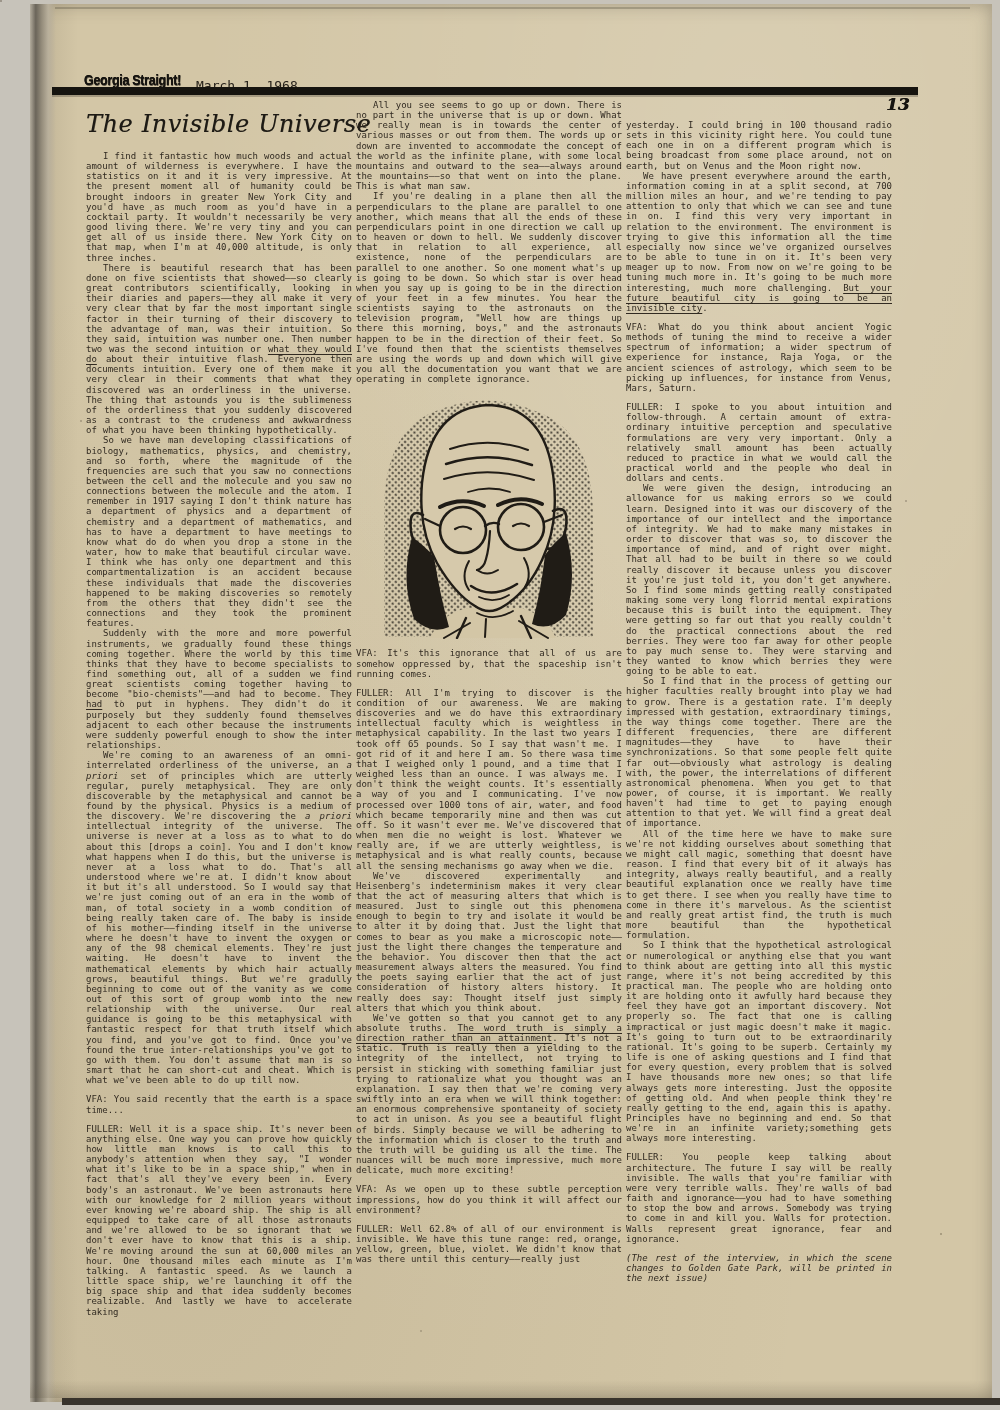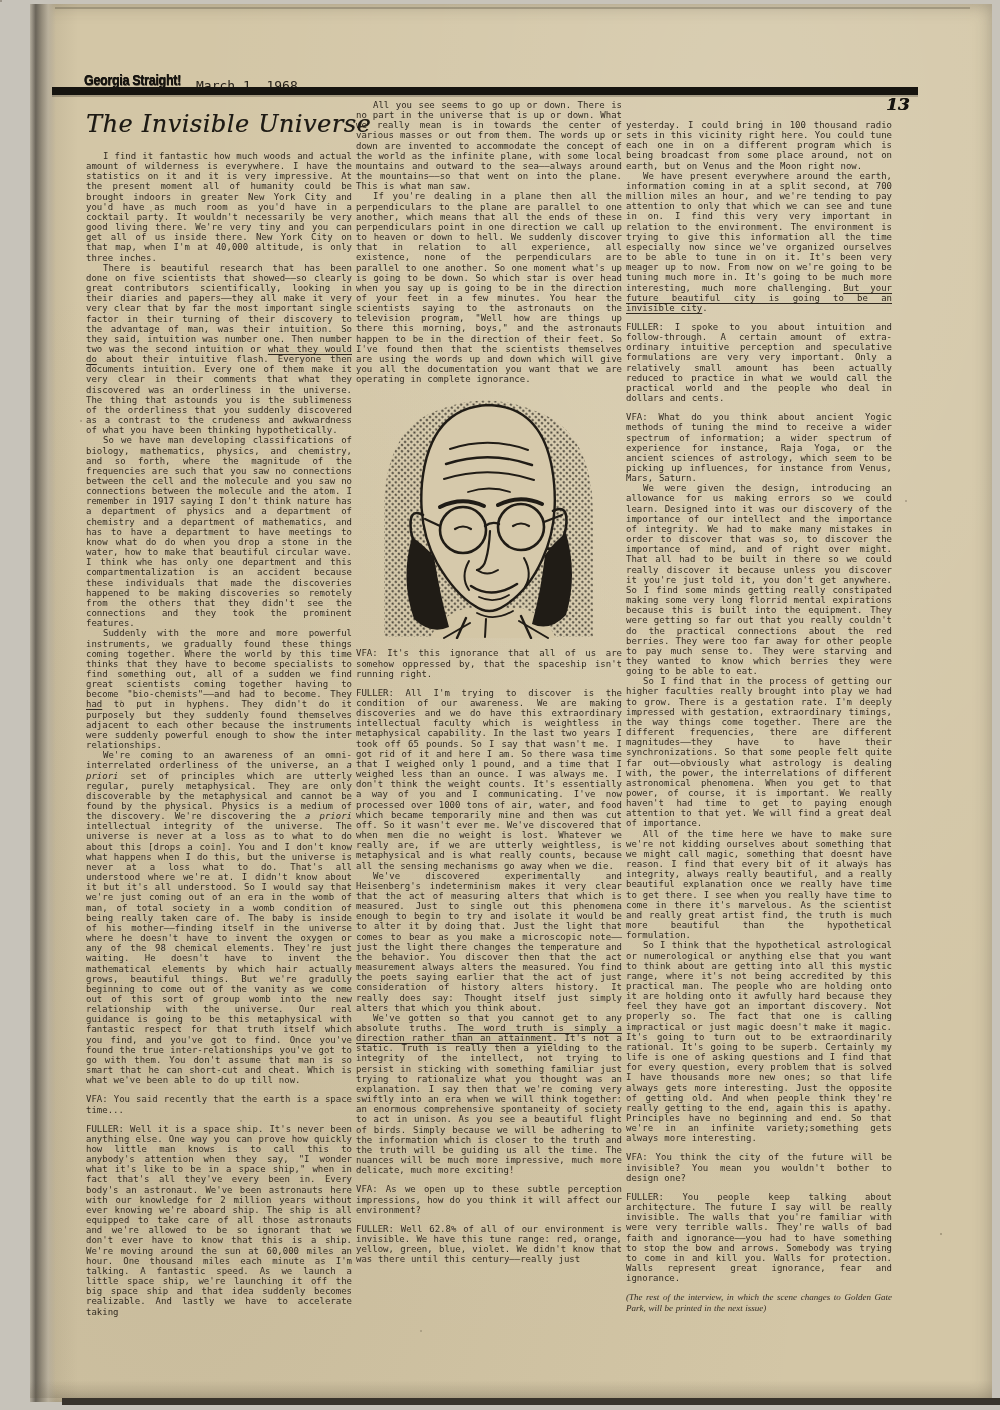--- a/index.html
+++ b/index.html
@@ -55,21 +55,21 @@
   .headline{
     font-family:"DejaVu Serif", serif;font-style:italic;font-weight:400;
     font-size:24px;line-height:28px;letter-spacing:.5px;color:#1d1a14;
     margin:0 0 13px 0;white-space:nowrap;
     text-shadow:.4px 0 0 rgba(29,26,20,.55);
   }
   .col p{margin:0;}
   .para{text-indent:17px;}
   .cont{text-indent:0;}
   .dialog{margin-top:9px !important;text-indent:0;}
-  .note{margin-top:9px !important;font-style:italic;text-indent:0;font-family:Liberation Serif, serif;}
+  .note{margin-top:9px !important;font-style:italic;text-indent:0;}
   .col u{text-underline-offset:1.5px;}
   .portrait{margin:5px auto 4px auto;width:230px;height:250px;display:block;}
   .portrait svg{display:block;}
 </style>
 </head>
 <body>
 
 <div class="paper"></div>
 <div class="spine"></div>
 <div class="top-edge"></div>
@@ -144,35 +144,34 @@
       <path d="M192,144 Q204,186 192,226 Q176,243 158,235 Q167,202 171,166 Q181,152 192,144 Z" fill="#201c16"></path>
       <g stroke="#201c16" fill="none" stroke-linecap="round">
         <path d="M92,229 L83,249" stroke-width="2.4"></path>
         <path d="M147,227 L157,249" stroke-width="2.4"></path>
         <path d="M70,249 L96,234" stroke-width="2"></path>
         <path d="M174,249 L145,232" stroke-width="2"></path>
         <path d="M112,230 L111,248" stroke-width="2"></path>
       </g>
     </svg>
   </figure>
-    <p class="dialog">VFA:  It's  this  ignorance  that all of us are somehow oppressed by,  that the spaceship isn't running right.</p>
+    <p class="dialog">VFA:  It's  this  ignorance  that all of us are somehow oppressed by,  that the spaceship isn't running comes.</p>
     <p class="dialog">FULLER: All  I'm trying to discover is the condition of our awareness. We are  making discoveries and we  do have this extraordinary intellectual  faculty which  is  weightless in metaphysical  capability.  In  the last two years I took off 65 pounds.  So I say that wasn't me. I got rid of  it  and  here I am.  So  there wasa time that I weighed  only 1  pound,  and a time that I weighed less than an ounce. I was always me.  I don't think the weight counts. It's essentially a way of you and I communicating. I've now processed over 1000 tons of air, water, and food which became temporarily mine and then was cut off. So it wasn't ever me. We've discovered that when men die no weight is  lost.  Whatever we really are, if we are utterly weightless, is metaphysical and is what really counts, because all the sensing mechanisms go away when we die.</p>
     <p class="para">We've  discovered experimentally and Heisenberg's indeterminism  makes  it very clear that the act of measuring alters that which is measured.  Just to single out this phenomena enough to begin to try and  isolate it would be to alter it by doing that. Just the light that comes to bear as  you make a  microscopic note——just the light there changes the temperature and the behavior.  You discover then that the act measurement always  alters  the measured.  You find the  poets saying  earlier that the act of just consideration  of  history  alters  history. It really does say:  Thought itself  just   simply alters that which you think about.</p>
     <p class="para">We've  gotten so  that you cannot get to any absolute  truths.  <u>The word  truth is simply a direction rather than an attainment</u>. It's not a static. Truth  is really then a yielding to the integrity of the intellect,  not trying to persist in sticking  with  something familiar just trying to rationalize  what  you thought was an explanation.  I say then that we're coming very swiftly into an era  when we will think together:  an enormous comprehensive  spontaneity  of society to act in unison.  As you see a beautiful flight of birds.  Simply because we will be adhering to  the information which is closer to the truth and  the truth will be guiding us all the time. The nuances will be much more impressive, much more delicate, much more exciting!</p>
     <p class="dialog">VFA:  As we open up  to these subtle perception impressions,  how  do you  think it will affect our environment?</p>
     <p class="dialog">FULLER: Well 62.8% of all of our environment is invisible.  We have this tune range: red, orange, yellow, green, blue, violet. We didn't know that was there until this century——really just</p>
   </div>
 <div class="col" id="col3">
     <p class="cont">yesterday.  I could bring in 100 thousand radio sets  in  this  vicinity right here.  You could tune each one in on a  different  program which is being broadcast from some place around,  not on earth, but on Venus and the Moon right now.</p>
     <p class="para">We have present everywhere around the earth, information coming in at a split second, at 700 million miles an hour, and we're tending to pay attention  to only  that  which  we can see and tune in on.  I find this very very important in relation to the environment. The environment is trying  to  give  this information all the time especially now since we've organized  ourselves to be able to  tune in on it.  It's  been  very meager up to now. From now on we're going to be tuning much more in. It's going to be much more interesting,  much more challenging.  <u>But  your future beautiful city is going to be an invisible city</u>.</p>
+    <p class="dialog">VFA:  What  do  you  think  about ancient Yogic methods of  tuning  the mind to receive a wider spectrum of  information; a wider spectrum   of experience for instance,  Raja Yoga, or the ancient  sciences of astrology,  which seem to be picking up influences, for instance from Venus, Mars, Saturn.</p>
     <p class="dialog">FULLER: I spoke  to  you about  intuition  and follow-through. A certain amount of extra-ordinary intuitive perception and speculative formulations are very very important.  Only a relatively small amount  has been actually  reduced to practice in what we would call the practical world and  the  people who  deal in dollars and cents.</p>
-    <p class="dialog">VFA:  What  do  you  think  about ancient Yogic methods of  tuning  the mind to receive a wider spectrum of  information; a wider spectrum   of experience for instance,  Raja Yoga, or the ancient  sciences of astrology,  which seem to be picking up influences, for instance from Venus, Mars, Saturn.</p>
     <p class="para">We were  given  the  design,  introducing an allowance  for  us  making  errors  so we could learn.  Designed  into it  was our discovery of the importance of our intellect and the importance of integrity. We had to make many mistakes in order  to discover that was so,  to discover the importance  of  mind,  and  of  right  over might.  That all had to be built in there so we could  really  discover it  because unless  you discover it you're just told it,  you don't get anywhere.  So I find some minds  getting really constipated making  some very long florrid mental expirations  because this is built into the equipment.  They were  getting  so far out that you really  couldn't  do the practical connections about the red berries.  They were too far away  for other  people  to  pay much sense to. They  were  starving  and  they  wanted to know which  berries  they were going  to be able  to eat.</p>
     <p class="para">So I find that in the process of getting our higher faculties  really  brought  into play we had to  grow.  There is a  gestation rate.  I'm deeply impressed with gestation,  extraordinary timings,  the way things come  together.  There are  the  different frequencies,  there are different magnitudes——they  have  to  have  their synchronizations.  So that  some  people  felt quite  far out——obviously  what  astrology  is dealing with,  the power, the interrelations of different astronomical phenomena.  When you get to that power,  of course, it is important.  We really haven't had time to get to paying enough attention  to  that  yet.  We will find a great deal of importance.</p>
     <p class="para">All of  the time  here we  have to make sure we're not  kidding  ourselves about   something that we might call magic, something that doesnt have reason. I find that every bit of it always has integrity,  always really beautiful,  and a really  beautiful  explanation  once  we really have time  to get there.  I see when you really have time  to come in there it's marvelous.  As the scientist and really great artist find, the truth is much more beautiful than the hypothetical formulation.</p>
     <p class="para">So I think that the hypothetical astrological or numerological  or anything  else that you want to  think  about are getting into all this mystic range,  where it's not  being accredited by this practical man. The people who are holding onto it  are  holding  onto it awfully hard because they  feel  they  have got an important discovery.  Not properly so.  The fact that one is calling  impractical  or  just magic doesn't make it magic. It's going to turn out to be extraordinarily rational.  It's  going to be superb.  Certainly my life is one of asking questions and I find that for every question,  every problem  that is solved  I have  thousands more new ones;  so that life always gets more interesting.  Just the opposite of getting old.  And when people think they're really getting to the end,  again this is apathy.  Principles have no beginning and end. So that we're in an infinite variety;something gets always more interesting.</p>
-    <p class="dialog">VFA:  You  think the city of the future will be invisible? You mean you wouldn't bother to design one?</p>
     <p class="dialog">FULLER: You people keep talking about architecture.  The future I say  will be really invisible.  The walls that  you're familiar with were very terrible walls. They're walls of bad faith and  ignorance——you  had  to have something to stop the bow and arrows. Somebody was trying to come in  and  kill  you.  Walls for protection. Walls represent  great ignorance,  fear and ignorance.</p>
     <p class="note">(The rest of the interview,  in which the scene changes to Golden Gate Park, will be printed in the next issue)</p>
   </div>
 
 <div class="bottom-fade"></div>
 <div class="bottom-edge"></div>
 
 </body></html>

